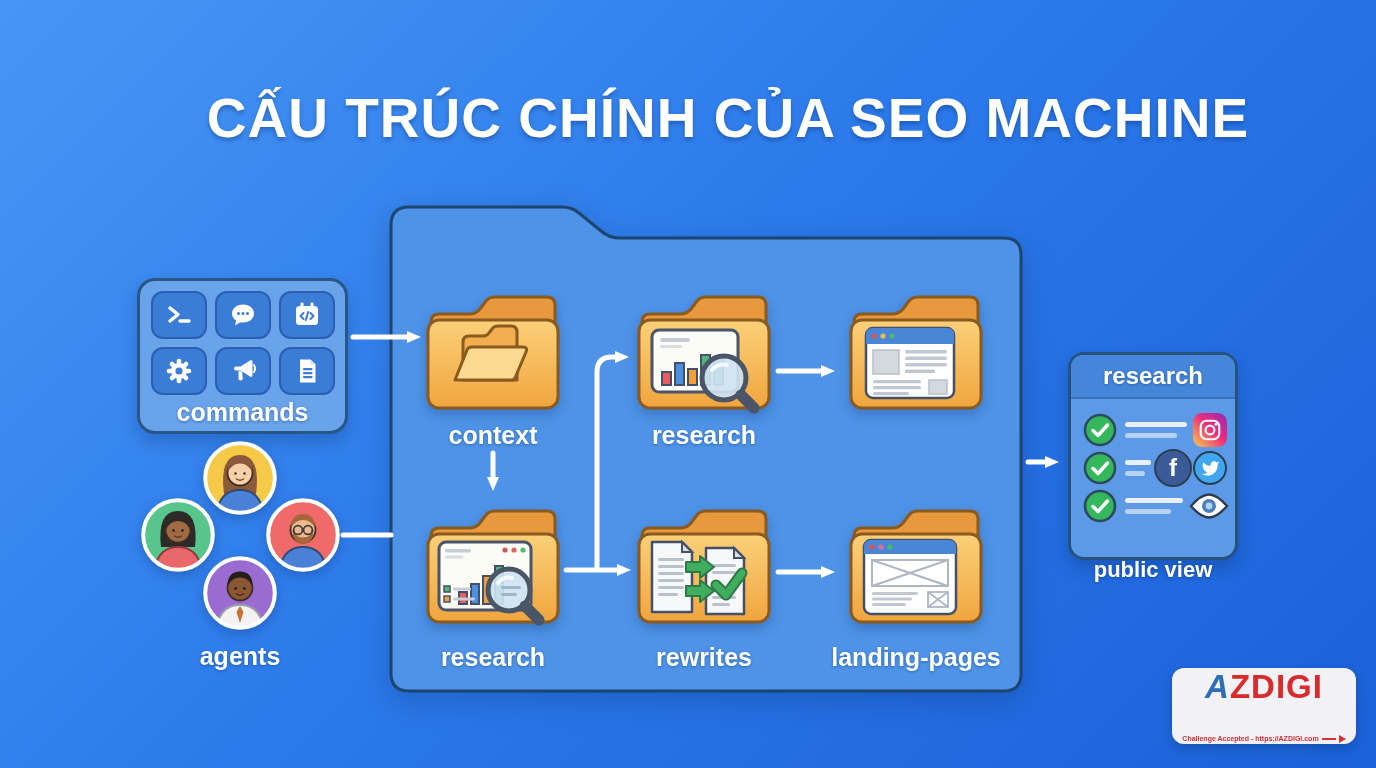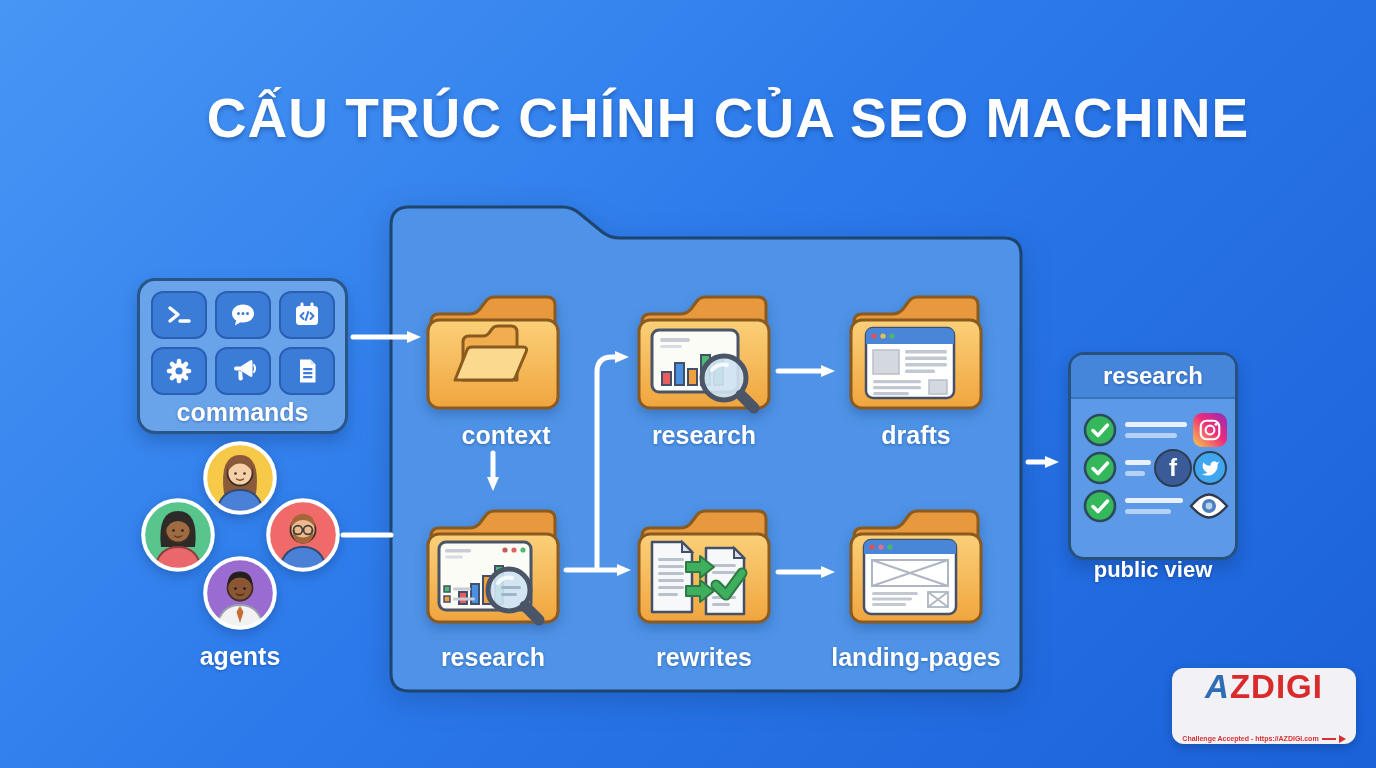--- a/index.html
+++ b/index.html
@@ -252,21 +252,21 @@
   <div class="node" style="left:421px;top:292px;">
     <svg width="144" height="124" viewBox="0 0 144 124">
       <path d="M10 72 V30 Q10 22 18 22 H48 Q55 22 59 17 L65 9 Q68 5 74 5 H126 Q134 5 134 13 V72 Z" fill="#E8993D" stroke="#8A5A1E" stroke-width="3" stroke-linejoin="round"></path>
       <rect x="7" y="28" width="130" height="88" rx="11" fill="url(#fgrad)" stroke="#8A5A1E" stroke-width="3"></rect>
       <g>
         <path d="M42 88 L42 50 Q42 44 48 44 L62 44 Q66 44 68 41 L71 37 Q73 34 77 34 L90 34 Q96 34 96 40 L96 88 Z" fill="#F2AE4E" stroke="#8A5A1E" stroke-width="3" stroke-linejoin="round"></path>
         <path d="M34 88 L46 58 Q47 55 51 55 H102 Q107 55 105 60 L94 86 Q93 88 90 88 Z" fill="#FBDA90" stroke="#8A5A1E" stroke-width="3" stroke-linejoin="round"></path>
       </g>
     </svg>
   </div>
-  <div class="lbl nlabel" style="left:393px;top:421px;width:200px;padding-left:13px;">context</div>
+  <div class="lbl nlabel" style="left:393px;top:421px;width:200px;">context</div>
 
   <div class="node" style="left:632px;top:292px;">
     <svg width="144" height="124" viewBox="0 0 144 124" overflow="visible">
       <path d="M10 72 V30 Q10 22 18 22 H48 Q55 22 59 17 L65 9 Q68 5 74 5 H126 Q134 5 134 13 V72 Z" fill="#E8993D" stroke="#8A5A1E" stroke-width="3" stroke-linejoin="round"></path>
       <rect x="7" y="28" width="130" height="88" rx="11" fill="url(#fgrad)" stroke="#8A5A1E" stroke-width="3"></rect>
       <g>
         <rect x="20" y="38" width="86" height="62" rx="7" fill="#FCFCF7" stroke="#4A5568" stroke-width="3"></rect>
         <rect x="28" y="46" width="30" height="4" rx="2" fill="#C7CCD6"></rect>
         <rect x="28" y="53" width="22" height="3" rx="1.5" fill="#D8DCE2"></rect>
         <g stroke="#44506A" stroke-width="2">
@@ -301,21 +301,20 @@
           <rect x="61" y="71" width="42" height="3.5" rx="1.5"></rect>
           <rect x="61" y="77.5" width="30" height="3.5" rx="1.5"></rect>
           <rect x="29" y="88" width="48" height="3.2" rx="1.5"></rect>
           <rect x="29" y="94" width="48" height="3.2" rx="1.5"></rect>
           <rect x="29" y="100" width="36" height="3.2" rx="1.5"></rect>
         </g>
         <rect x="85" y="88" width="18" height="14" fill="#D4D8DF" stroke="#B9BFC9" stroke-width="1.5"></rect>
       </g>
     </svg>
   </div>
-  <div class="lbl nlabel" style="left:816px;top:421px;width:200px;">drafts</div>
 
   <div class="node" style="left:421px;top:506px;">
     <svg width="144" height="124" viewBox="0 0 144 124" overflow="visible">
       <path d="M10 72 V30 Q10 22 18 22 H48 Q55 22 59 17 L65 9 Q68 5 74 5 H126 Q134 5 134 13 V72 Z" fill="#E8993D" stroke="#8A5A1E" stroke-width="3" stroke-linejoin="round"></path>
       <rect x="7" y="28" width="130" height="88" rx="11" fill="url(#fgrad)" stroke="#8A5A1E" stroke-width="3"></rect>
       <g>
         <rect x="18" y="36" width="92" height="68" rx="7" fill="#FCFCF7" stroke="#4A5568" stroke-width="3"></rect>
         <rect x="24" y="43" width="26" height="3.5" rx="1.5" fill="#C7CCD6"></rect>
         <rect x="24" y="49.5" width="18" height="3" rx="1.5" fill="#D8DCE2"></rect>
         <circle cx="84" cy="44" r="2.6" fill="#C75B5B"></circle>

